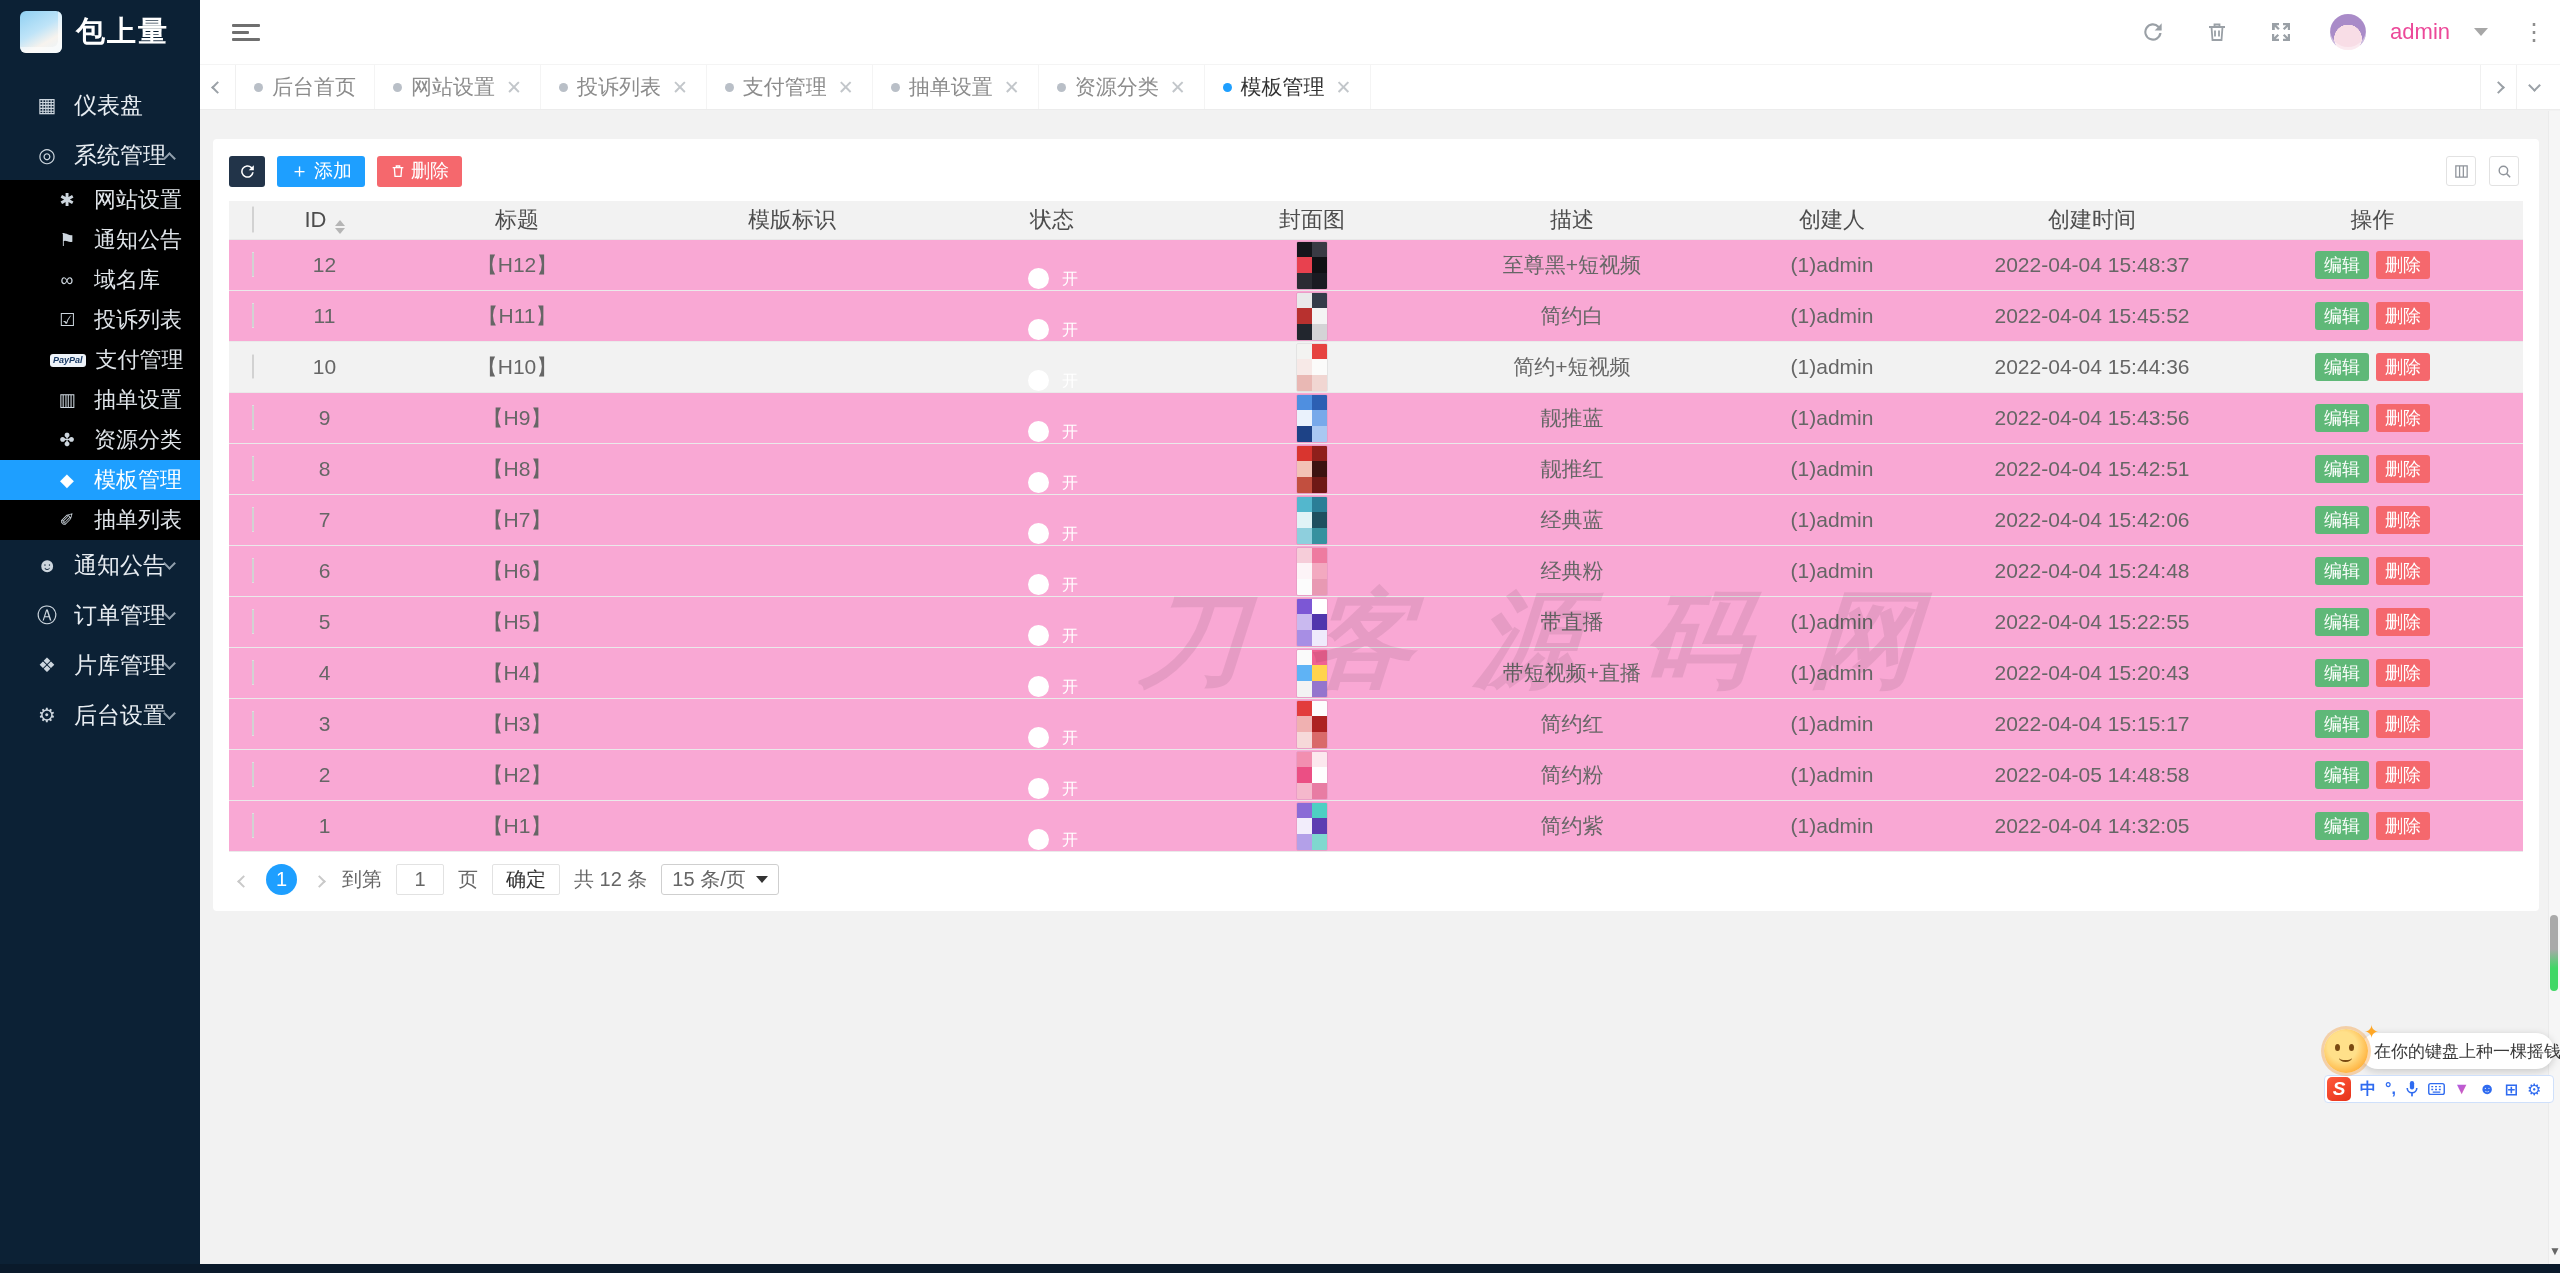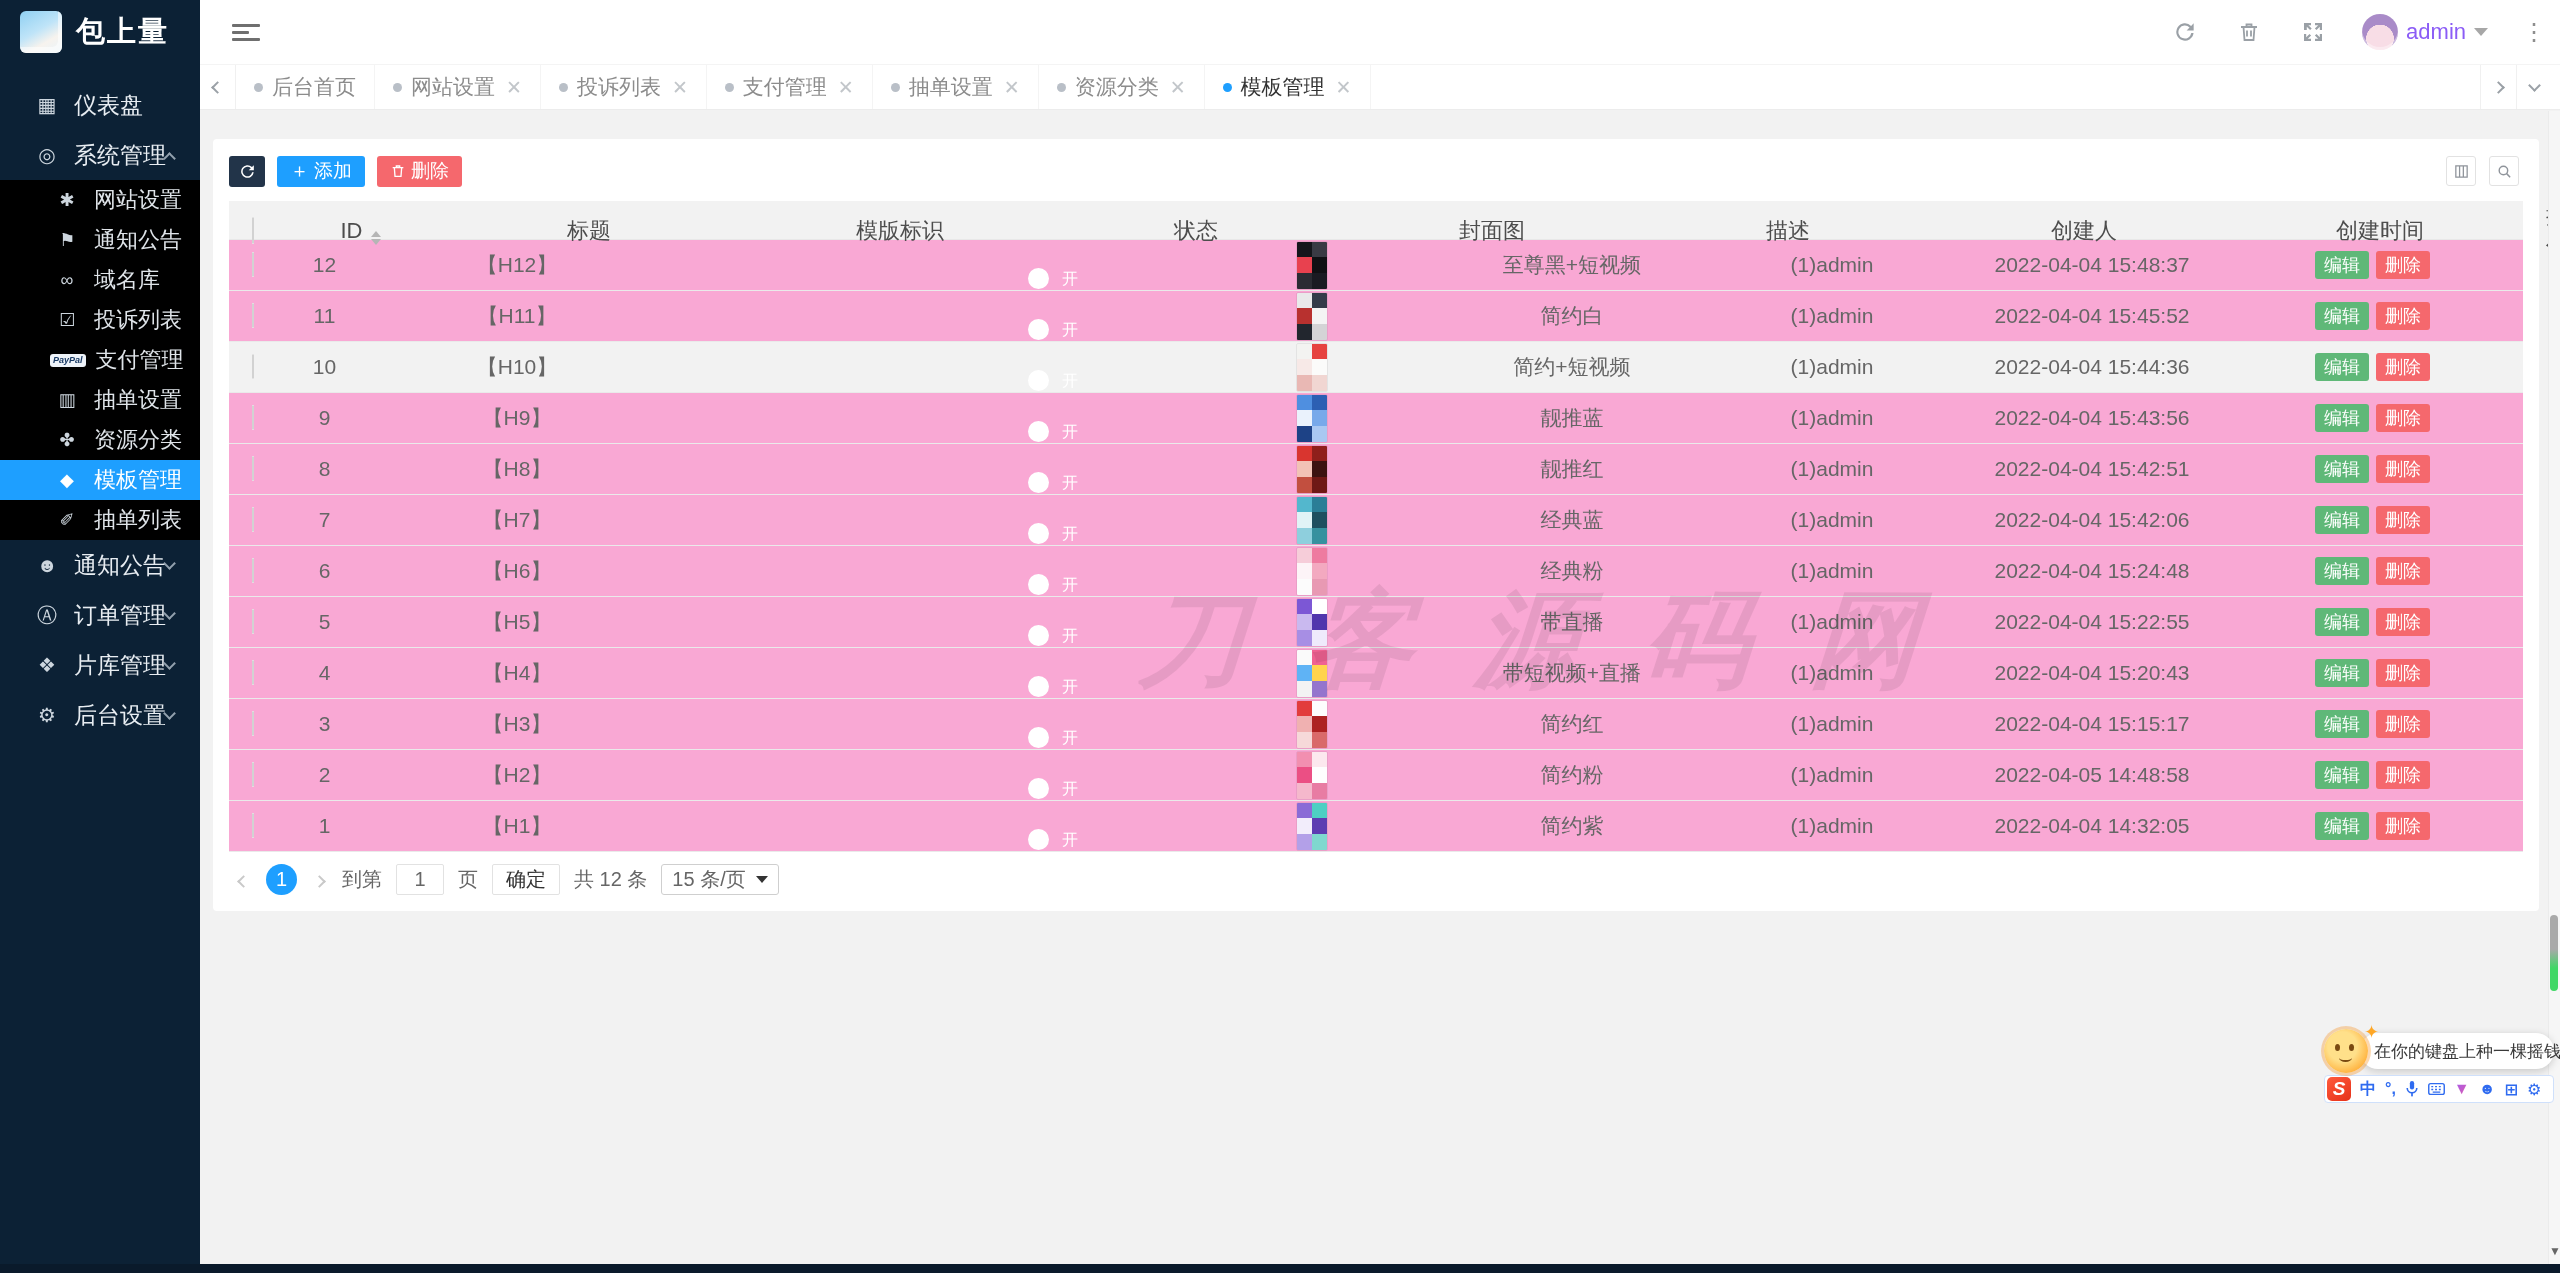--- a/index.html
+++ b/index.html
@@ -31,21 +31,21 @@
   
   .main-header{position:absolute;left:200px;top:0;width:2360px;height:64px;background:#fff;z-index:10;}
   .collapse-btn{position:absolute;left:32px;top:20px;width:28px;height:24px;cursor:pointer;}
   .collapse-btn i{display:block;height:3px;background:#6f6f6f;margin:4px 0;border-radius:1px;}
   .collapse-btn i.short{width:60%;}
   .hicons{position:absolute;right:14px;top:0;height:64px;display:flex;align-items:center;gap:34px;}
   .hicon{width:30px;height:30px;display:flex;align-items:center;justify-content:center;cursor:pointer;}
   .avatar{width:36px;height:36px;border-radius:50%;
     background:radial-gradient(circle at 50% 68%,#f8dde6 0 45%,#a98bc8 46% 100%);
     box-shadow:inset 0 -3px 0 rgba(255,255,255,.4);}
-  .admin-wrap{display:flex;align-items:center;gap:8px;color:#8b5cf6;font-size:22px;cursor:pointer;}
+  .admin-wrap{display:flex;align-items:center;gap:24px;color:#ec4899;font-size:22px;cursor:pointer;}
   .caret-down{width:0;height:0;border-left:7px solid transparent;border-right:7px solid transparent;border-top:8px solid #a7a7a7;}
   .kebab{color:#8e8e8e;font-size:24px;letter-spacing:0;cursor:pointer;}
 
   
   .tabbar{position:absolute;left:200px;top:64px;width:2360px;height:46px;background:#fff;
     border-top:1px solid #f4f4f4;border-bottom:1px solid #ececec;z-index:9;display:flex;}
   .tab-nav{width:36px;height:100%;border-right:1px solid #f0f0f0;display:flex;align-items:center;justify-content:center;cursor:pointer;}
   .tab-strip{display:flex;height:100%;}
   .tab{display:flex;align-items:center;gap:9px;padding:0 18px;border-right:1px solid #f4f4f4;
     font-size:21px;color:#8c8c8c;cursor:pointer;white-space:nowrap;}
@@ -69,21 +69,21 @@
   .btn.blue{background:#1e9fff;}
   .btn.red{background:#f5686d;}
   .tool-right{position:absolute;right:4px;top:1px;display:flex;gap:13px;}
   .sq-btn{width:30px;height:30px;border:1px solid #e2e2e2;border-radius:3px;background:#fff;
     display:flex;align-items:center;justify-content:center;cursor:pointer;}
 
   
   .tbl{margin-top:14px;}
   .trow{display:grid;grid-template-columns:48px 95px 290px 260px 260px 260px 260px 260px 260px 1fr;
     align-items:center;text-align:center;}
-  .thead{background:#f2f2f2;height:39px;font-size:22px;color:#4d4d4d;border-bottom:1px solid #e8e8e8;gap:36px;}
+  .thead{background:#f2f2f2;height:39px;font-size:22px;color:#4d4d4d;border-bottom:1px solid #e8e8e8;}
   .tbodyrow{height:51px;font-size:21px;color:#666;border-bottom:1px solid #eaeaea;background:#f9a8d4;}
   .tbodyrow.hovered{background:#f2f2f2;}
   .cb{width:20px;height:20px;border:1px solid #d2d2d2;border-radius:2px;background:#fff;margin:0 auto;cursor:pointer;}
   .sortwrap{display:inline-flex;flex-direction:column;gap:2px;margin-left:8px;vertical-align:1px;}
   .tri-up{width:0;height:0;border-left:5px solid transparent;border-right:5px solid transparent;border-bottom:6px solid #b5b5b5;}
   .tri-dn{width:0;height:0;border-left:5px solid transparent;border-right:5px solid transparent;border-top:6px solid #b5b5b5;}
   .switch{width:58px;height:27px;border-radius:27px;background:#1e9fff;position:relative;margin:0 auto;cursor:pointer;}
   .switch .on-label{position:absolute;left:10px;top:4px;color:#fff;font-size:16px;}
   .switch .knob{position:absolute;right:3px;top:3px;width:21px;height:21px;border-radius:50%;background:#fff;}
   .thumb{width:30px;height:47px;margin:0 auto;display:grid;grid-template-columns:1fr 1fr;grid-template-rows:1fr 1fr 1fr;

